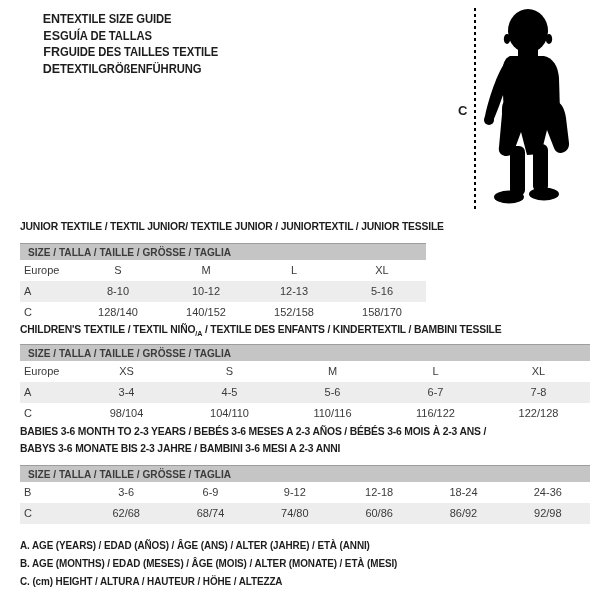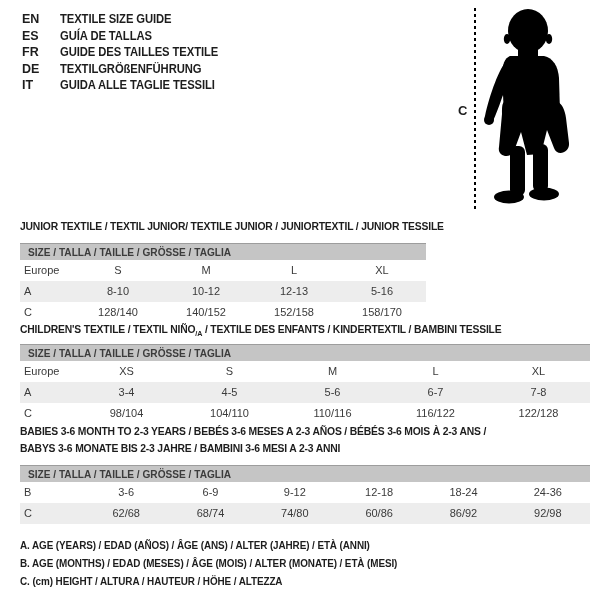--- a/index.html
+++ b/index.html
@@ -2,21 +2,21 @@
 <html style="--bar-gray: #c5c5c5; --bar-border: #9d9d9d; --stripe-gray: #ededed; --ink: #1d1d1d; --table-ink: #3a3a3a;"><head>
 <meta charset="utf-8">
 <style>
   * { margin:0; padding:0; box-sizing:border-box; }
   html,body { width:600px; height:600px; background:#fff; }
   body { font-family:"Liberation Sans", sans-serif; color:var(--ink,#1d1d1d); position:relative; overflow:hidden; }
   .abs { position:absolute; }
   .page { position:absolute; inset:0; background:#fff; }
 
   
-  .lang-block { left:22px; top:11px; }
+  .lang-block { left:22px; top:11px;text-align:right; }
   .lang-row { display:flex; line-height:16.5px; white-space:nowrap; }
   .lang-code { font-weight:700; font-size:12.5px; width:38px; flex:0 0 38px; }
   .lang-label { font-weight:700; font-size:12.5px; letter-spacing:-0.1px; transform:scaleX(0.9); transform-origin:left center; }
 
   
   .height-line { left:474px; top:8px; width:2px; height:204px;
     background:repeating-linear-gradient(to bottom, #000 0 3px, transparent 3px 6px); }
   .measure-label { left:458px; top:103px; font-weight:700; font-size:13px; }
   .baby { left:480px; top:6px; width:104px; height:200px; }
 
@@ -52,24 +52,20 @@
       <span class="lang-code">ES</span>
       <span class="lang-label">GUÍA DE TALLAS</span>
     </div>
     <div class="lang-row">
       <span class="lang-code">FR</span>
       <span class="lang-label">GUIDE DES TAILLES TEXTILE</span>
     </div>
     <div class="lang-row">
       <span class="lang-code">DE</span>
       <span class="lang-label">TEXTILGRÖßENFÜHRUNG</span>
-    </div>
-    <div class="lang-row">
-      <span class="lang-code">IT</span>
-      <span class="lang-label">GUIDA ALLE TAGLIE TESSILI</span>
     </div>
   </div>
 
   <div class="abs height-line"></div>
   <div class="abs measure-label">C</div>
   <svg class="abs baby" viewBox="0 0 104 200" xmlns="http://www.w3.org/2000/svg">
     <g fill="#000">
       <ellipse cx="48" cy="25" rx="20" ry="22"></ellipse>
       <ellipse cx="27" cy="33" rx="3.2" ry="5"></ellipse>
       <ellipse cx="69" cy="33" rx="3.2" ry="5"></ellipse>

